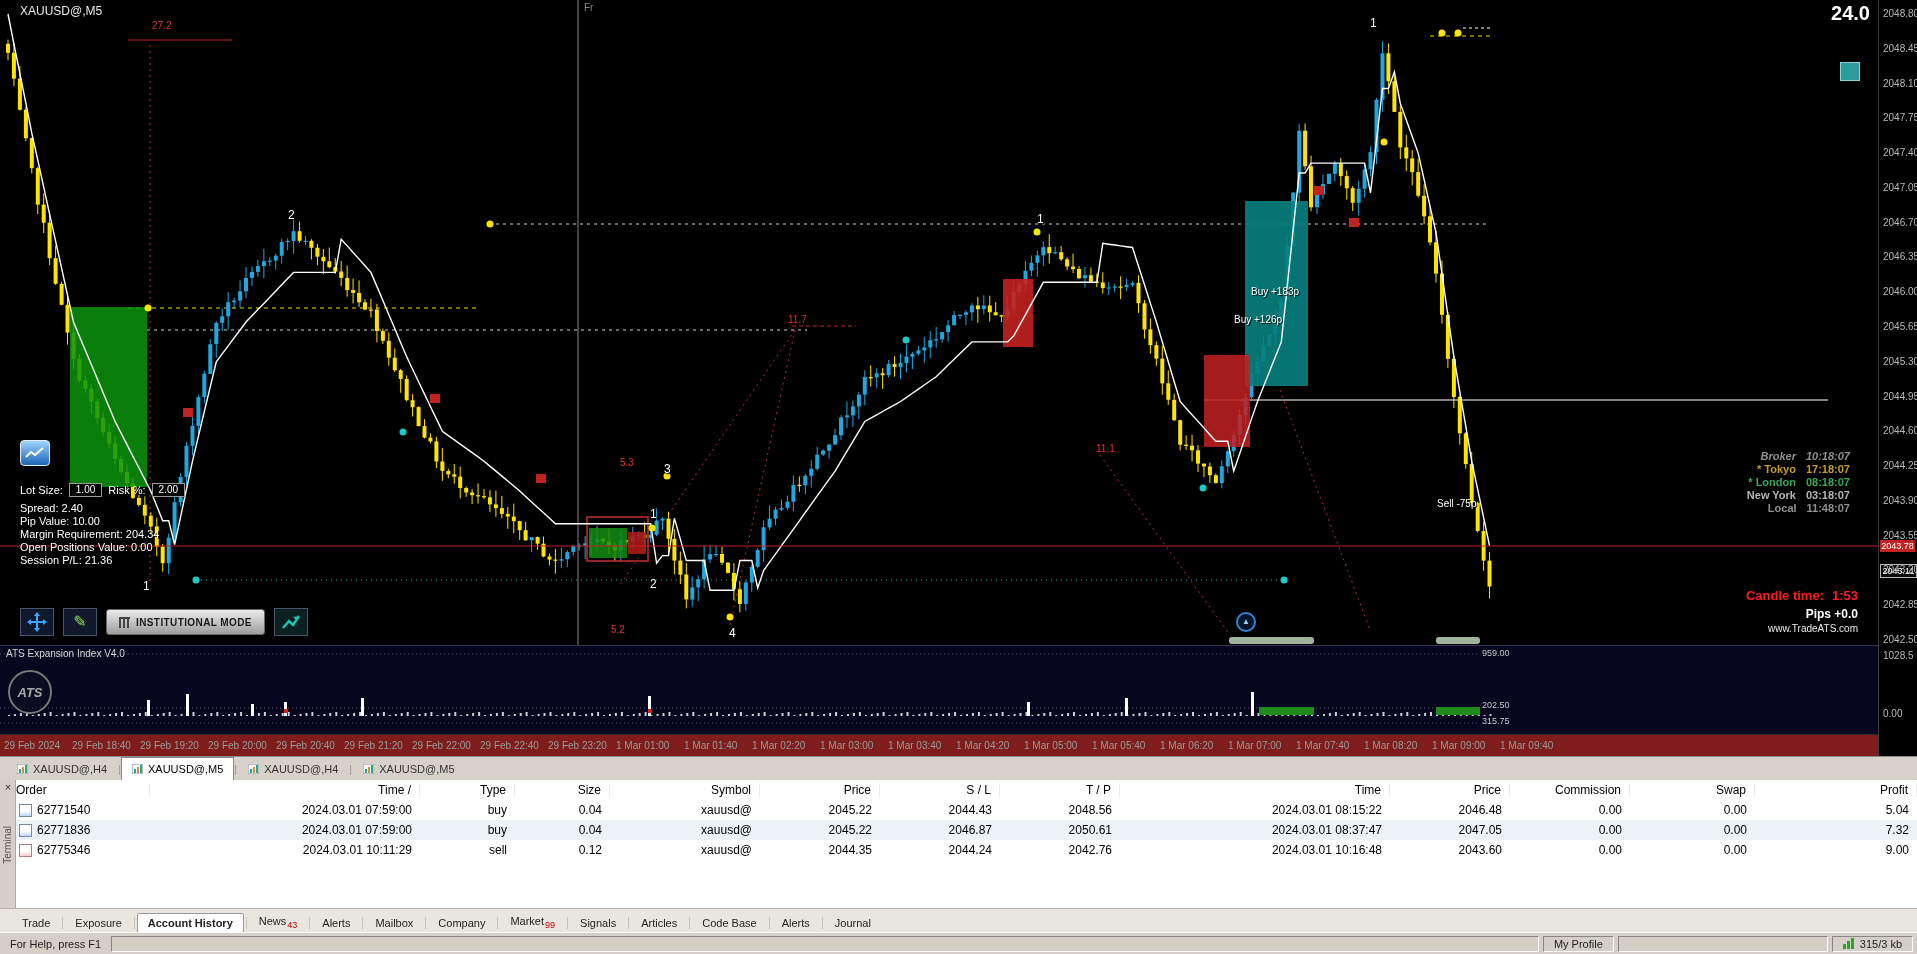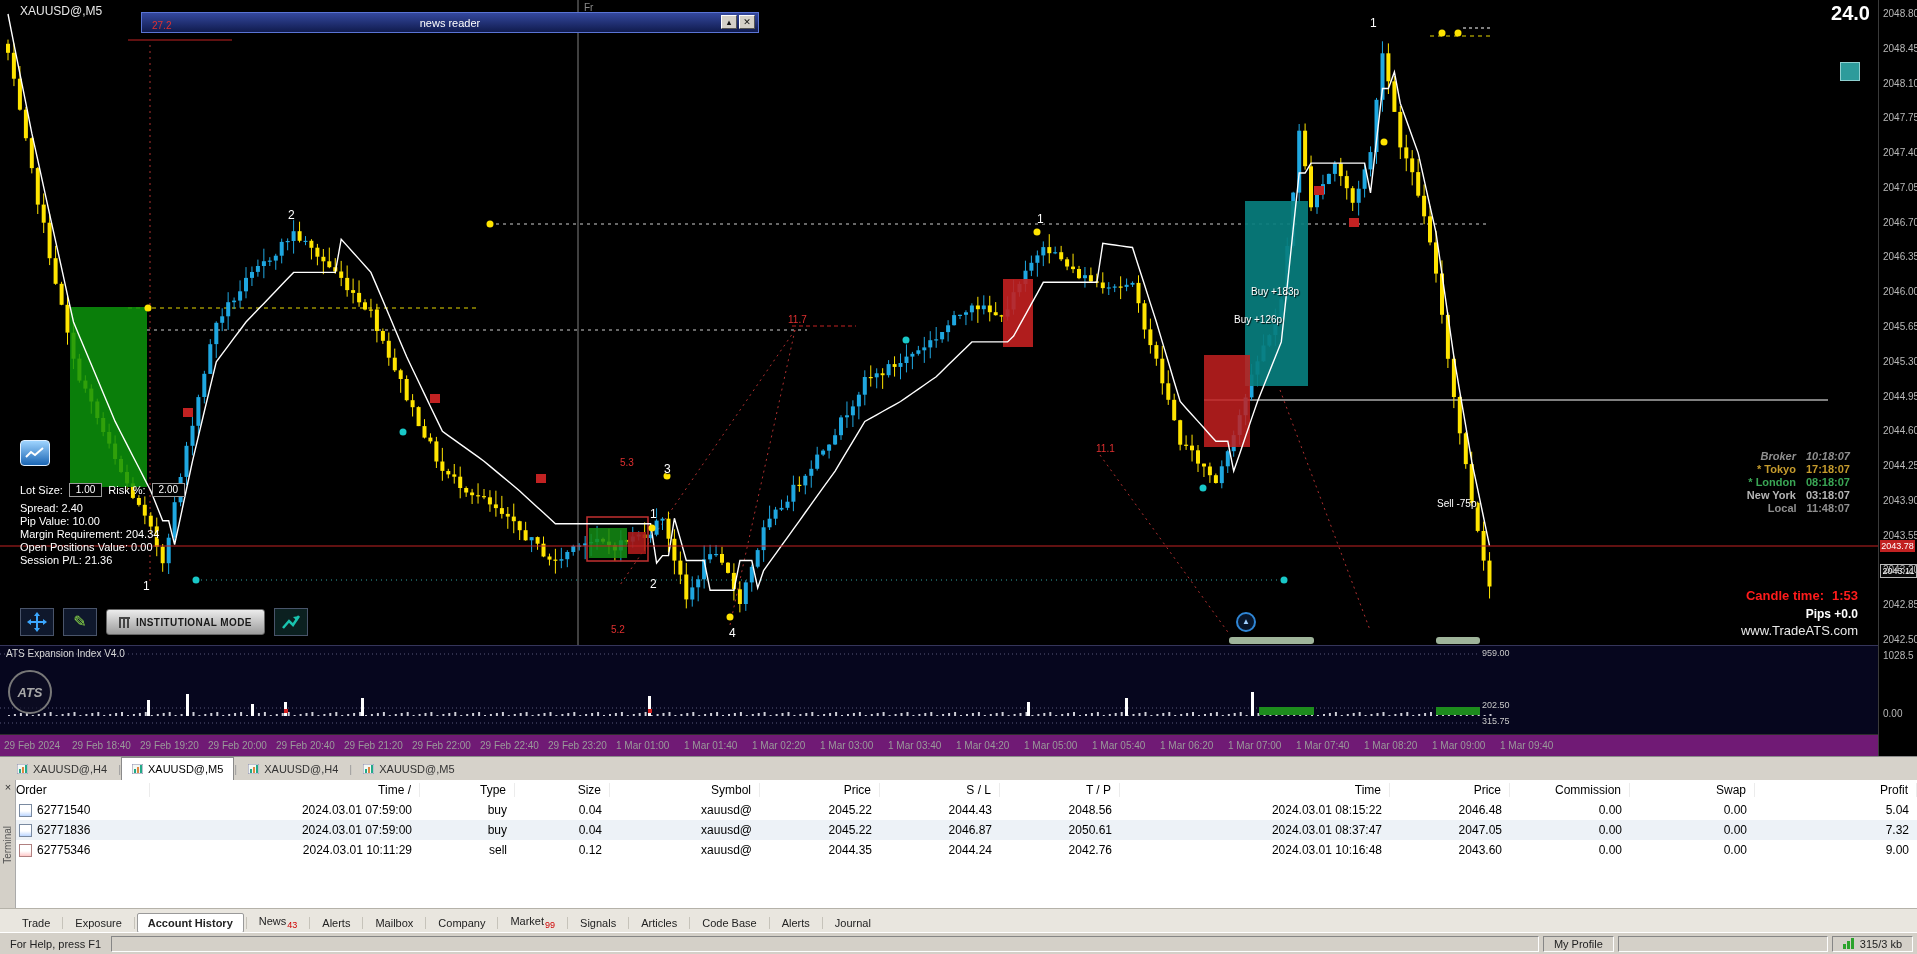--- a/index.html
+++ b/index.html
@@ -42,37 +42,37 @@
   .inst-icon{display:inline-block;width:11px;height:9px;border-top:2px solid #444;background:repeating-linear-gradient(90deg,#444 0 2px,transparent 2px 4px);}
   #circle-arrow{left:1236px;top:612px;width:16px;height:16px;border:2px solid #2f86d6;border-radius:50%;color:#9fd0ff;font-size:8px;line-height:15px;text-align:center;background:rgba(10,30,60,.7);box-sizing:content-box;}
 
   
   #clock-panel{left:1600px;top:450px;width:250px;text-align:right;}
   .clock-row{font-size:11px;line-height:13px;font-weight:bold;}
   .clock-row .cl-time{margin-left:10px;}
   #candle-time{left:1640px;top:588px;width:218px;text-align:right;font-size:13px;font-weight:bold;color:#ff1c1c;}
   #candle-time .ct-val{margin-left:8px;}
   #pips{left:1640px;top:607px;width:218px;text-align:right;font-size:12px;font-weight:bold;color:#fff;}
-  #site{left:1640px;top:623px;width:218px;text-align:right;font-size:13px;color:#e8e8e8;}
+  #site{left:1640px;top:623px;width:218px;text-align:right;font-size:10px;color:#e8e8e8;}
 
   
   #price-column{left:1878px;top:0;width:39px;height:756px;background:#000;border-left:1px solid #3a3a3a;box-sizing:border-box;}
   .pl{position:absolute;left:4px;font-size:10px;color:#b8b8b8;}
   .ptag{position:absolute;left:1px;width:35px;font-size:9px;text-align:center;padding:1px 0;}
   #tag-last{background:#c22222;color:#fff;}
   #tag-secondary{background:#0a0a0a;border:1px solid #bbb;color:#fff;}
 
   
   #indicator-panel{left:0;top:645px;width:1878px;height:89px;background:#06061e;border-top:1px solid #35355a;box-sizing:border-box;}
   #ind-name{position:absolute;left:6px;top:2px;font-size:10px;color:#d8d8d8;}
   #ats-logo{position:absolute;left:8px;top:24px;width:44px;height:44px;border:2px solid #787878;border-radius:50%;color:#a8a8a8;display:flex;align-items:center;justify-content:center;font-style:italic;font-weight:bold;font-size:13px;background:rgba(15,15,35,.6);box-sizing:border-box;}
   .ind-level{position:absolute;font-size:9px;color:#c8c8c8;}
 
   
-  #time-axis{left:0;top:734px;width:1878px;height:22px;background:#701a75;border-top:1px solid #2e2e2e;box-sizing:border-box;}
+  #time-axis{left:0;top:734px;width:1878px;height:22px;background:#7f1d1d;border-top:1px solid #2e2e2e;box-sizing:border-box;}
   .tl{position:absolute;top:5px;font-size:10px;color:#9a9a9a;white-space:nowrap;}
 
   
   #chart-tabs{left:0;top:756px;width:1917px;height:24px;background:#d6d2ca;border-top:1px solid #8a8a8a;display:flex;align-items:flex-end;padding-left:6px;box-sizing:border-box;}
   .ctab{display:flex;align-items:center;gap:5px;height:20px;padding:0 10px;font-size:11px;color:#333;border:1px solid transparent;cursor:pointer;}
   .ctab.active{background:#fff;border:1px solid #8a8a8a;border-bottom:none;height:22px;color:#000;}
   .tab-sep{color:#999;font-size:11px;align-self:center;}
 
   
   #terminal{left:0;top:780px;width:1917px;height:128px;background:#fff;}
@@ -670,27 +670,20 @@
           <rect x="1229" y="637" width="85" height="7" rx="3" fill="#9fb49a"></rect>
           <rect x="1436" y="637" width="44" height="7" rx="3" fill="#9fb49a"></rect>
         </g>
       </svg>
 
     <div id="symbol-label" class="abs">XAUUSD@,M5</div>
     <div id="fr-label" class="abs">Fr</div>
     <div id="big-value" class="abs">24.0</div>
     <div id="teal-swatch" class="abs"></div>
 
-    <div id="news-reader" class="abs">
-      <span class="nr-title">news reader</span>
-      <span class="nr-btns">
-        <span class="nr-btn">▴</span>
-        <span class="nr-btn">✕</span>
-      </span>
-    </div>
 
     <div id="annotations">
         <div class="ann wnum" style="left: 288px; top: 208px;">2</div>
         <div class="ann wnum" style="left: 143px; top: 579px;">1</div>
         <div class="ann wnum" style="left: 664px; top: 462px;">3</div>
         <div class="ann wnum" style="left: 650px; top: 507px;">1</div>
         <div class="ann wnum" style="left: 650px; top: 577px;">2</div>
         <div class="ann wnum" style="left: 729px; top: 626px;">4</div>
         <div class="ann wnum" style="left: 1037px; top: 212px;">1</div>
         <div class="ann wnum" style="left: 1370px; top: 16px;">1</div>

